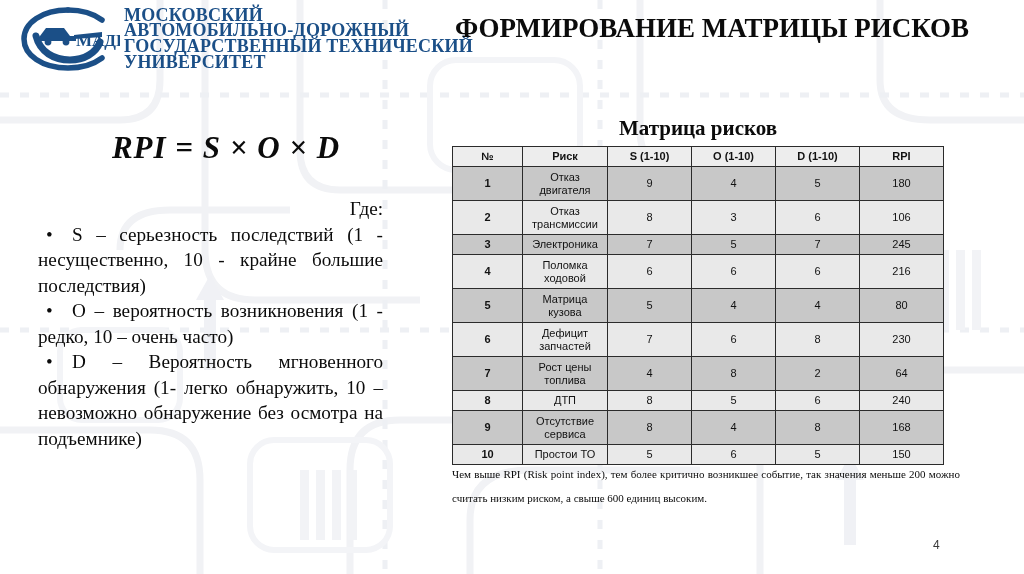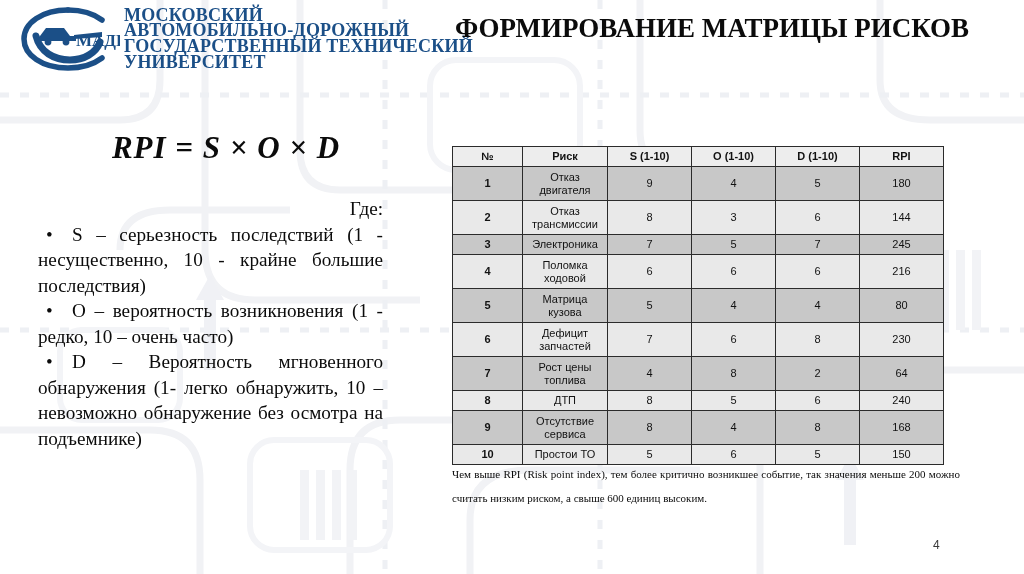--- a/index.html
+++ b/index.html
@@ -260,20 +260,21 @@
 
   <div id="formula">RPI = S × O × D</div>
 
   <div id="left-text">
     <p class="where">Где:</p>
     <p class="bullet-item"><span class="bdot">•</span><span>S – серьезность последствий (1 - несущественно, 10 - крайне большие последствия)</span></p>
     <p class="bullet-item"><span class="bdot">•</span><span>O – вероятность возникновения (1 - редко, 10 – очень часто)</span></p>
     <p class="bullet-item"><span class="bdot">•</span><span>D – Вероятность мгновенного обнаружения (1- легко обнаружить, 10 – невозможно обнаружение без осмотра на подъемнике)</span></p>
   </div>
 
+  <div id="table-caption">Матрица рисков</div>
 
   <div id="risk-table-wrap">
     <table class="risk">
       <colgroup>
         <col class="c-num">
           <col class="c-risk">
           <col class="c-s">
         <col class="c-o">
           <col class="c-d">
           <col class="c-rpi">
@@ -296,21 +297,21 @@
             <td>4</td>
             <td>5</td>
             <td>180</td>
           </tr>
           <tr class="light tall">
             <td class="numcell">2</td>
             <td>Отказ трансмиссии</td>
             <td>8</td>
             <td>3</td>
             <td>6</td>
-            <td>144</td>
+            <td>106</td>
           </tr>
           <tr class="shade short">
             <td class="numcell">3</td>
             <td>Электроника</td>
             <td>7</td>
             <td>5</td>
             <td>7</td>
             <td>245</td>
           </tr>
           <tr class="light tall">

